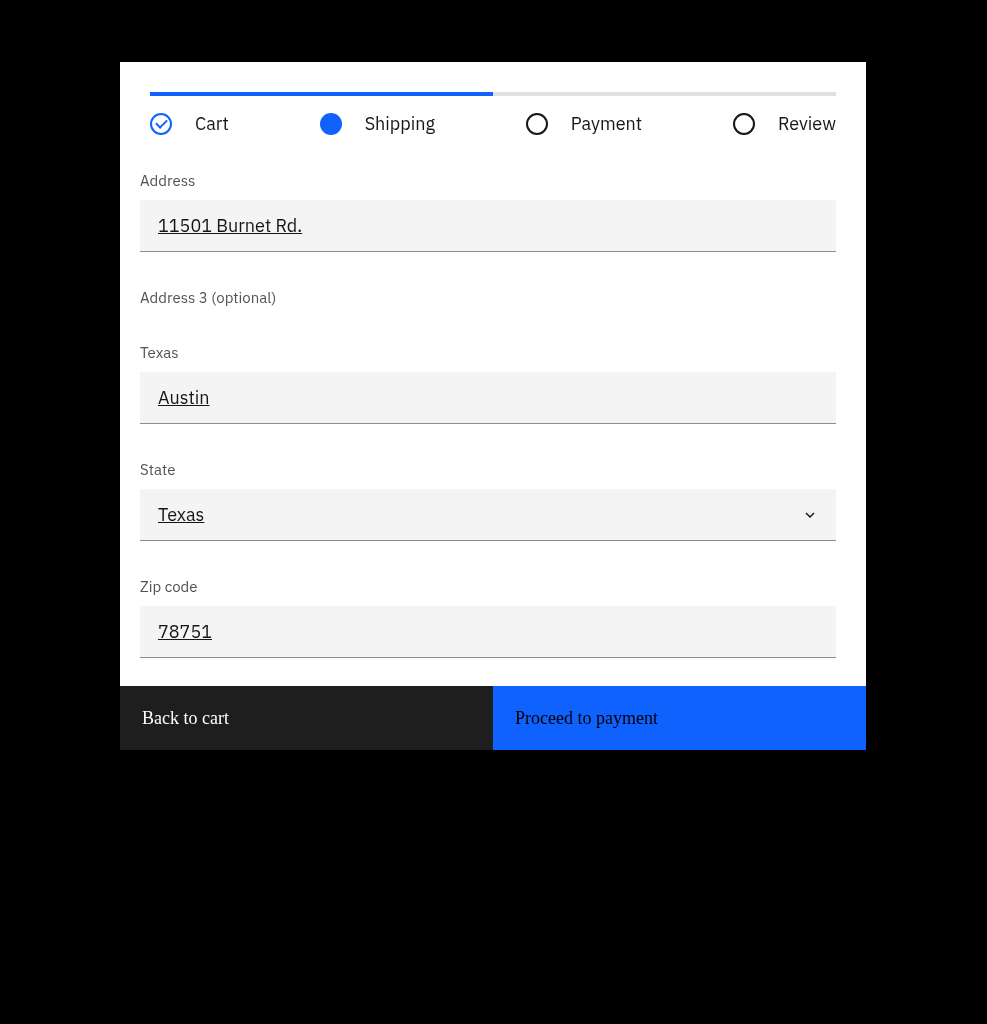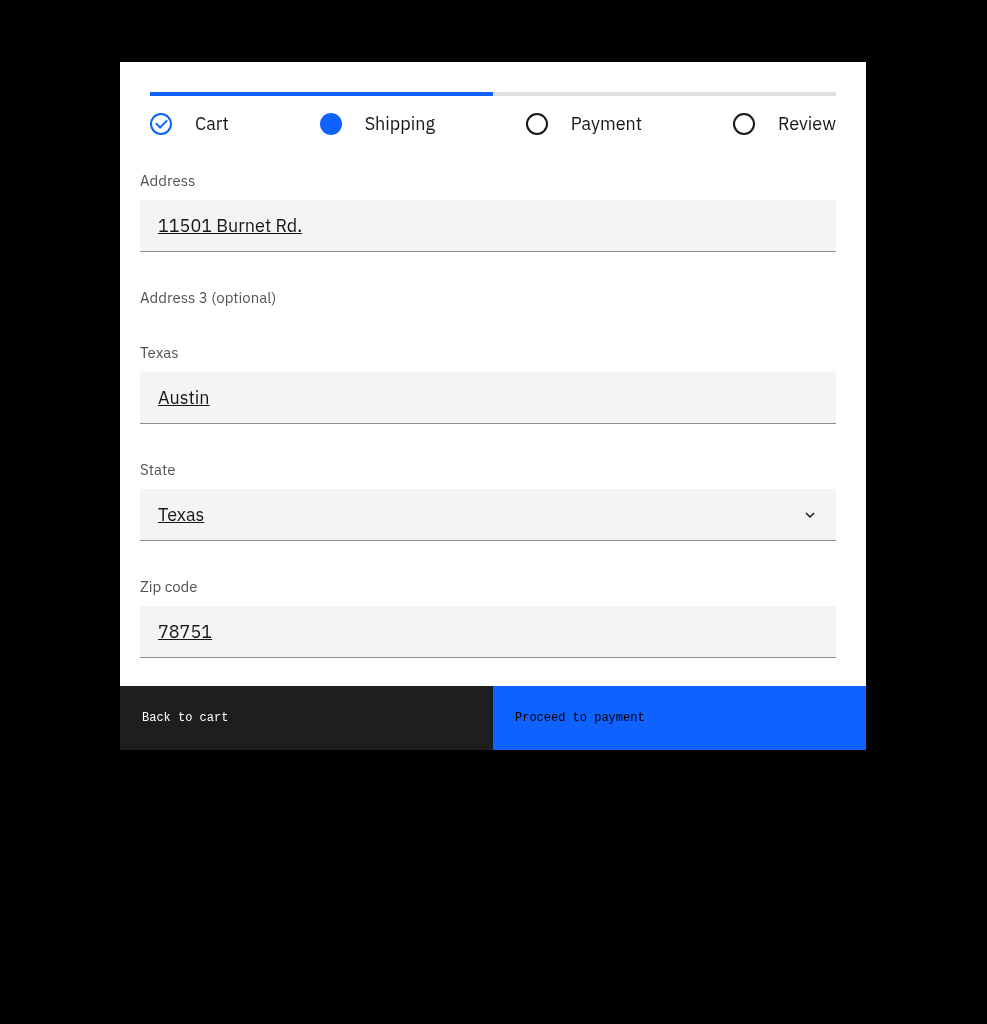--- a/index.html
+++ b/index.html
@@ -138,23 +138,23 @@
     display:flex;
     width:100%;
     margin-top:20px;
   }
   .btnbar button{
     flex:1;
     height:64px;
     border:none;
     text-align:left;
     padding:0 22px;
-    font-size:12px;
+    font-size:18px;
     cursor:pointer;
-    font-family:Liberation Mono, monospace;
+    font-family:Liberation Serif, serif;
   }
   .btn-back{
     background:var(--btn-dark);
     color:#fff;
   }
   .btn-next{
     background:var(--blue);
     color:#000000;
   }
 </style>

